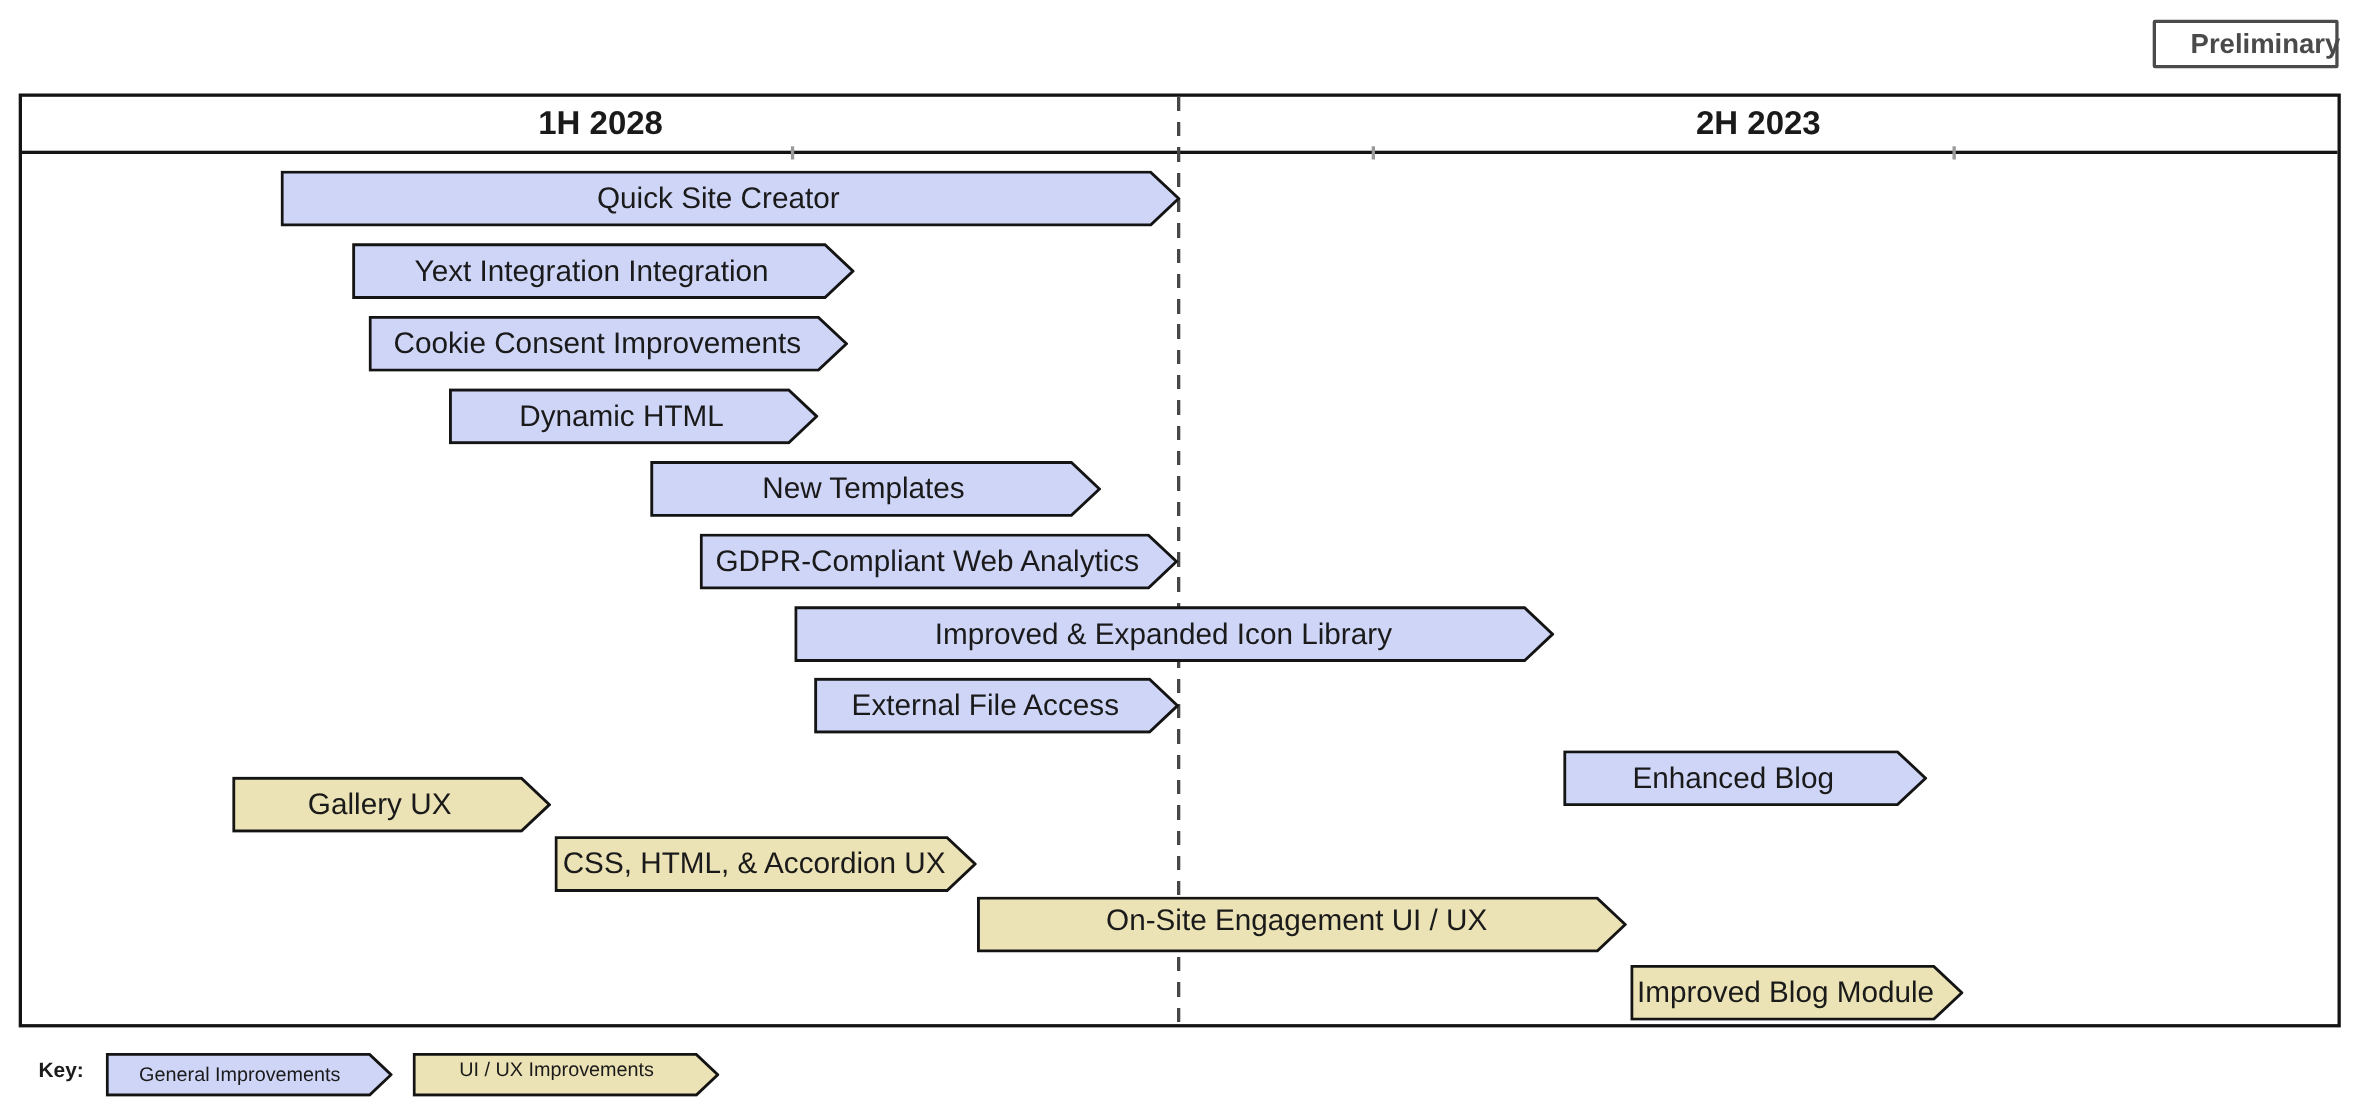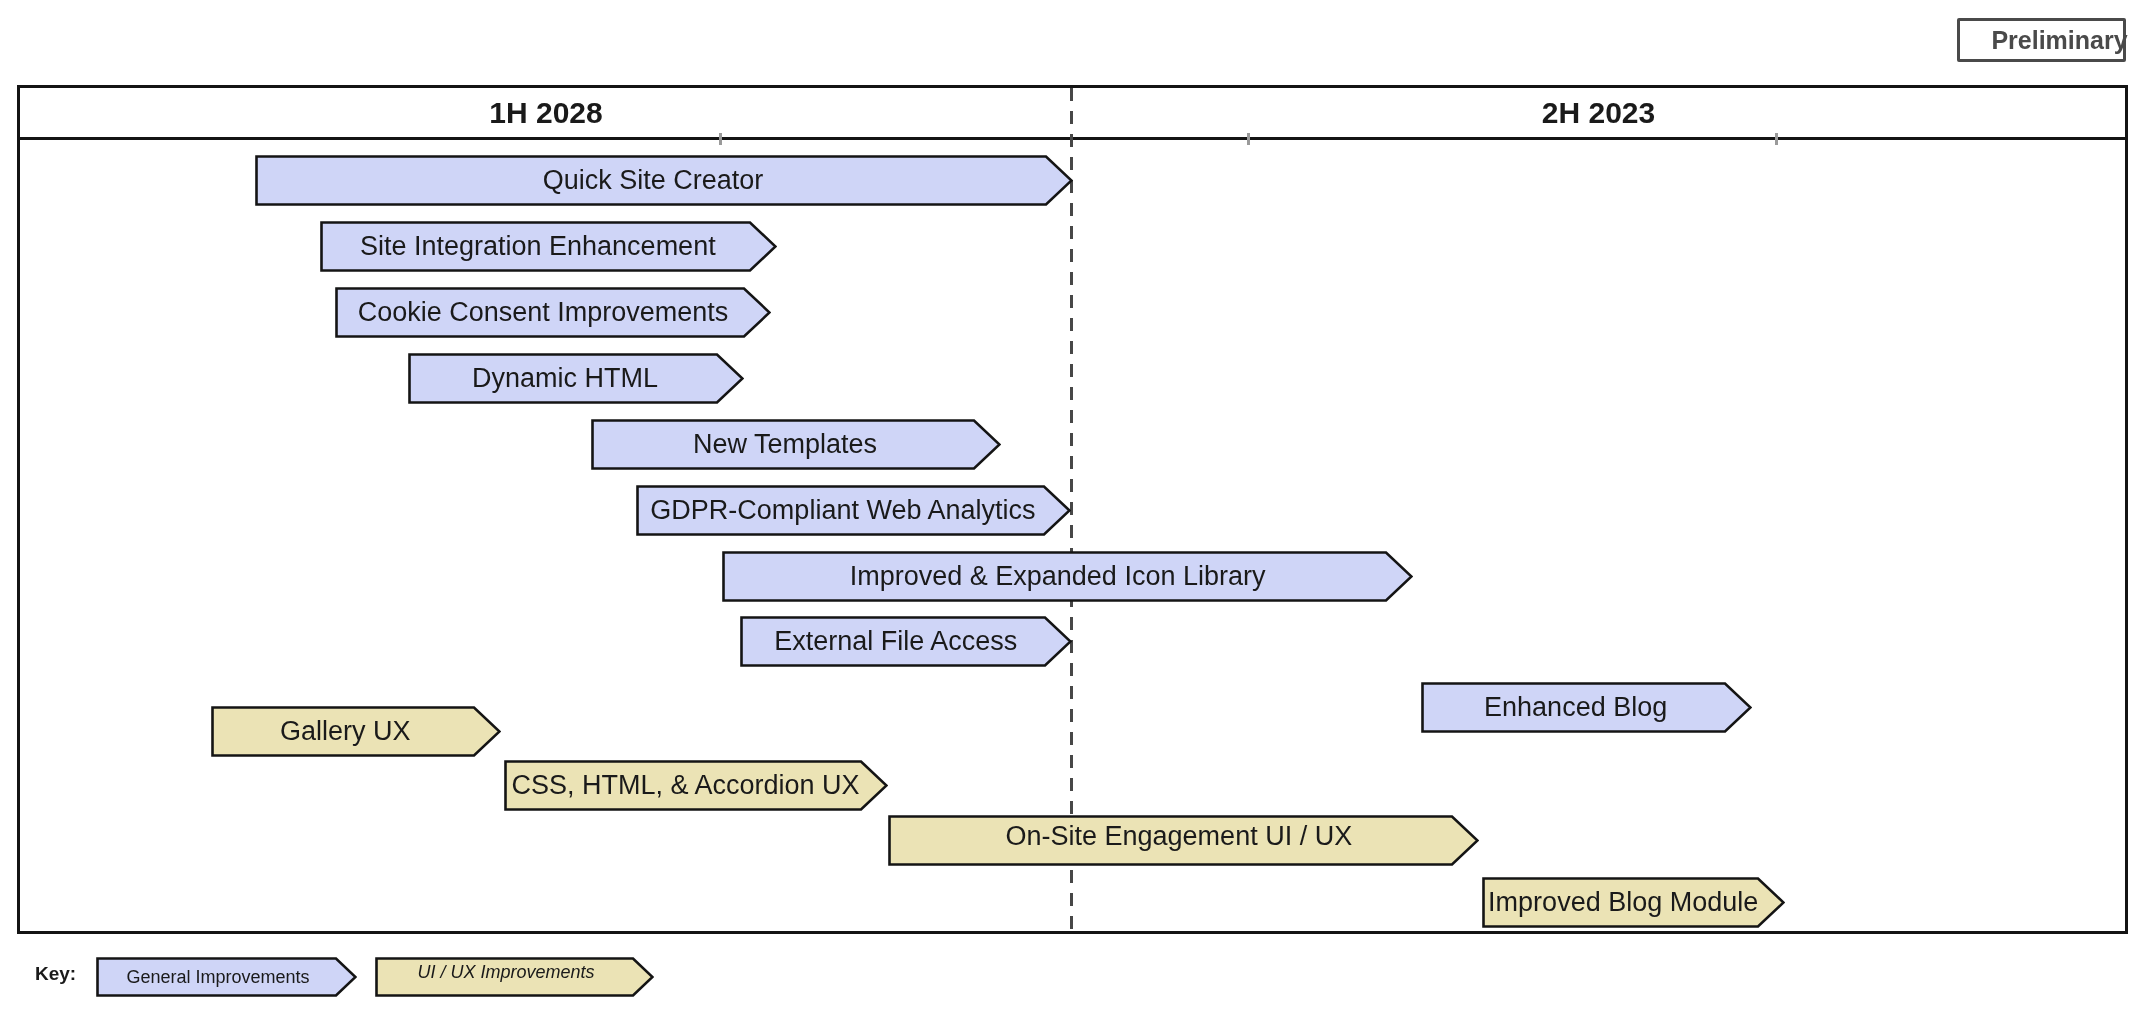--- a/index.html
+++ b/index.html
@@ -88,21 +88,21 @@
       <div class="bar" style="left: 254.5px; top: 155px; width: 818px; height: 51px;">
         <svg width="818" height="51">
           <polygon points="1.5,1.5 791,1.5 816.5,25.5 791,49.5 1.5,49.5" fill="#cfd5f7" stroke="#141414" stroke-width="2.6" stroke-linejoin="miter"></polygon>
         </svg>
         <span class="bar-label" style="right: 21px;">Quick Site Creator</span>
       </div>
       <div class="bar" style="left: 319.6px; top: 221px; width: 457.4px; height: 51px;">
         <svg width="457" height="51">
           <polygon points="1.5,1.5 430,1.5 455.5,25.5 430,49.5 1.5,49.5" fill="#cfd5f7" stroke="#141414" stroke-width="2.6" stroke-linejoin="miter"></polygon>
         </svg>
-        <span class="bar-label" style="right: 21px;">Site Integration Enhancement</span>
+        <span class="bar-label" style="right: 21px;">Yext Integration Integration</span>
       </div>
       <div class="bar" style="left: 335.4px; top: 287px; width: 436.3px; height: 51px;">
         <svg width="436" height="51">
           <polygon points="1.5,1.5 409,1.5 434.5,25.5 409,49.5 1.5,49.5" fill="#cfd5f7" stroke="#141414" stroke-width="2.6" stroke-linejoin="miter"></polygon>
         </svg>
         <span class="bar-label" style="right: 21px;">Cookie Consent Improvements</span>
       </div>
       <div class="bar" style="left: 407.5px; top: 353px; width: 336px; height: 51px;">
         <svg width="336" height="51">
           <polygon points="1.5,1.5 309,1.5 334.5,25.5 309,49.5 1.5,49.5" fill="#cfd5f7" stroke="#141414" stroke-width="2.6" stroke-linejoin="miter"></polygon>
@@ -167,21 +167,21 @@
 
   <div>
     <span class="key">Key:</span>
     <div id="legend-items">
         <div class="bar" style="left: 96px; top: 957px; width: 261px; height: 40px;">
           <svg width="261" height="40">
             <polygon points="1.5,1.5 240,1.5 259.5,20 240,38.5 1.5,38.5" fill="#cfd5f7" stroke="#141414" stroke-width="2.6" stroke-linejoin="miter"></polygon>
           </svg>
           <span class="legend-label" style="right: 17px;">General Improvements</span>
         </div>
-        <div class="bar" style="left: 375px; top: 957px; width: 279px; height: 31px; font-style: italic;">
+        <div class="bar" style="left: 375px; top: 957px; width: 279px; height: 31px;">
           <svg width="279" height="40">
             <polygon points="1.5,1.5 258,1.5 277.5,20 258,38.5 1.5,38.5" fill="#ebe3b5" stroke="#141414" stroke-width="2.6" stroke-linejoin="miter"></polygon>
           </svg>
           <span class="legend-label" style="right: 17px;">UI / UX Improvements</span>
         </div>
       </div>
   </div>
 
 </div>
 

